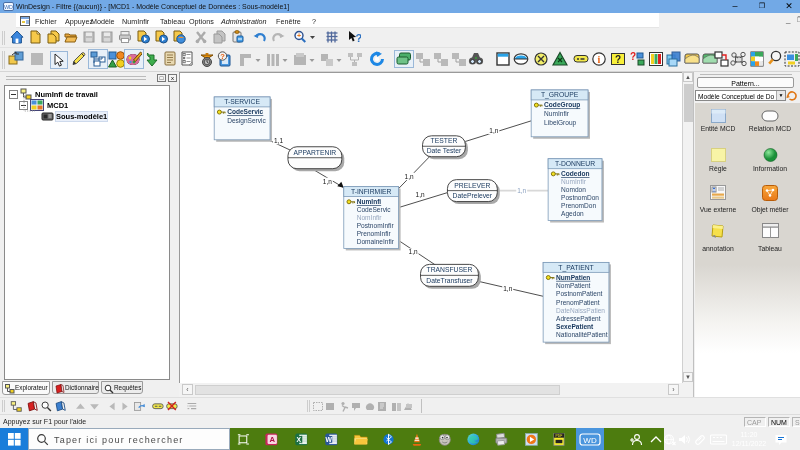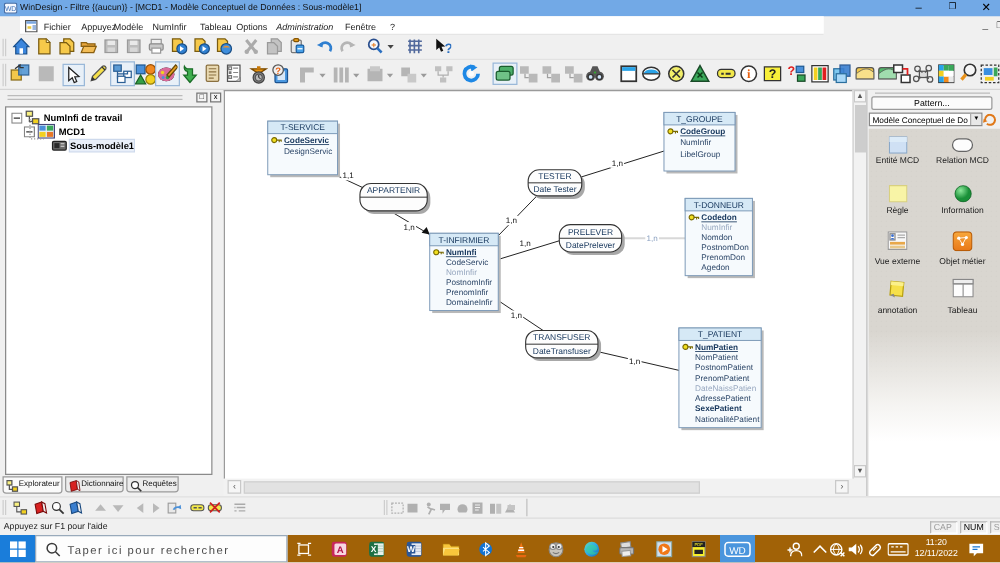--- a/index.html
+++ b/index.html
@@ -27,21 +27,21 @@
 #rightpanel{left:693px;top:72px;width:107px;height:325px;background:#f0f0f0;border-left:1px solid #c0c0c0;}
 #palette{position:absolute;left:1px;top:31px;width:105px;height:294px;
  background:linear-gradient(180deg,rgba(218,215,209,0) 0%,rgba(218,215,209,0) 55%,rgba(248,247,245,0.9) 75%,#ffffff 85%),
  radial-gradient(#d2cfc9 0.55px, transparent 0.7px),
  linear-gradient(180deg,#d9d6d0 0%,#d9d6d0 100%);
  background-size:100% 100%, 4px 4px, 100% 100%;
  font-size:7px;color:#222;text-align:center;}
 #btoolbar{left:0;top:397px;width:800px;height:17px;background:#f0f0f0;border-top:1px solid #e0e0e0;}
 #statusbar{left:0;top:414px;width:800px;height:14px;background:#f0f0f0;border-top:1px solid #dcdcdc;font-size:7px;color:#222;}
 .sbox{position:absolute;top:2px;height:10px;border:1px solid #b5b5b5;border-right-color:#fff;border-bottom-color:#fff;font-size:7px;padding:1px 0 0 2px;color:#9a9a9a;}
-#taskbar{left:0;top:428px;width:800px;height:22px;background:#a16207;}
+#taskbar{left:0;top:428px;width:664px;height:22px;background:#4d7c0f;}
 #search{position:absolute;left:28px;top:0;width:202px;height:22px;background:#fdfdfd;border:1px solid #9ab;color:#4a4a4a;font-size:9px;letter-spacing:1.2px;}
 </style></head>
 <body>
 <div class="abs" id="titlebar">
  <svg class="abs" style="left:3px;top:2px" width="11" height="9">
       <rect x="0.5" y="0.5" width="10" height="8" rx="1.5" fill="#f4f8ff" stroke="#4a6fa5"></rect>
       <text x="5.5" y="6.8" font-size="5.5" text-anchor="middle" fill="#3c6eb4" font-family="Liberation Sans">WD</text>
     </svg>
  <span class="ttxt">WinDesign - Filtre {(aucun)} - [MCD1 - Modèle Conceptuel de Données : Sous-modèle1]</span>
  <span class="wbtn" style="left:722px;">–</span>

